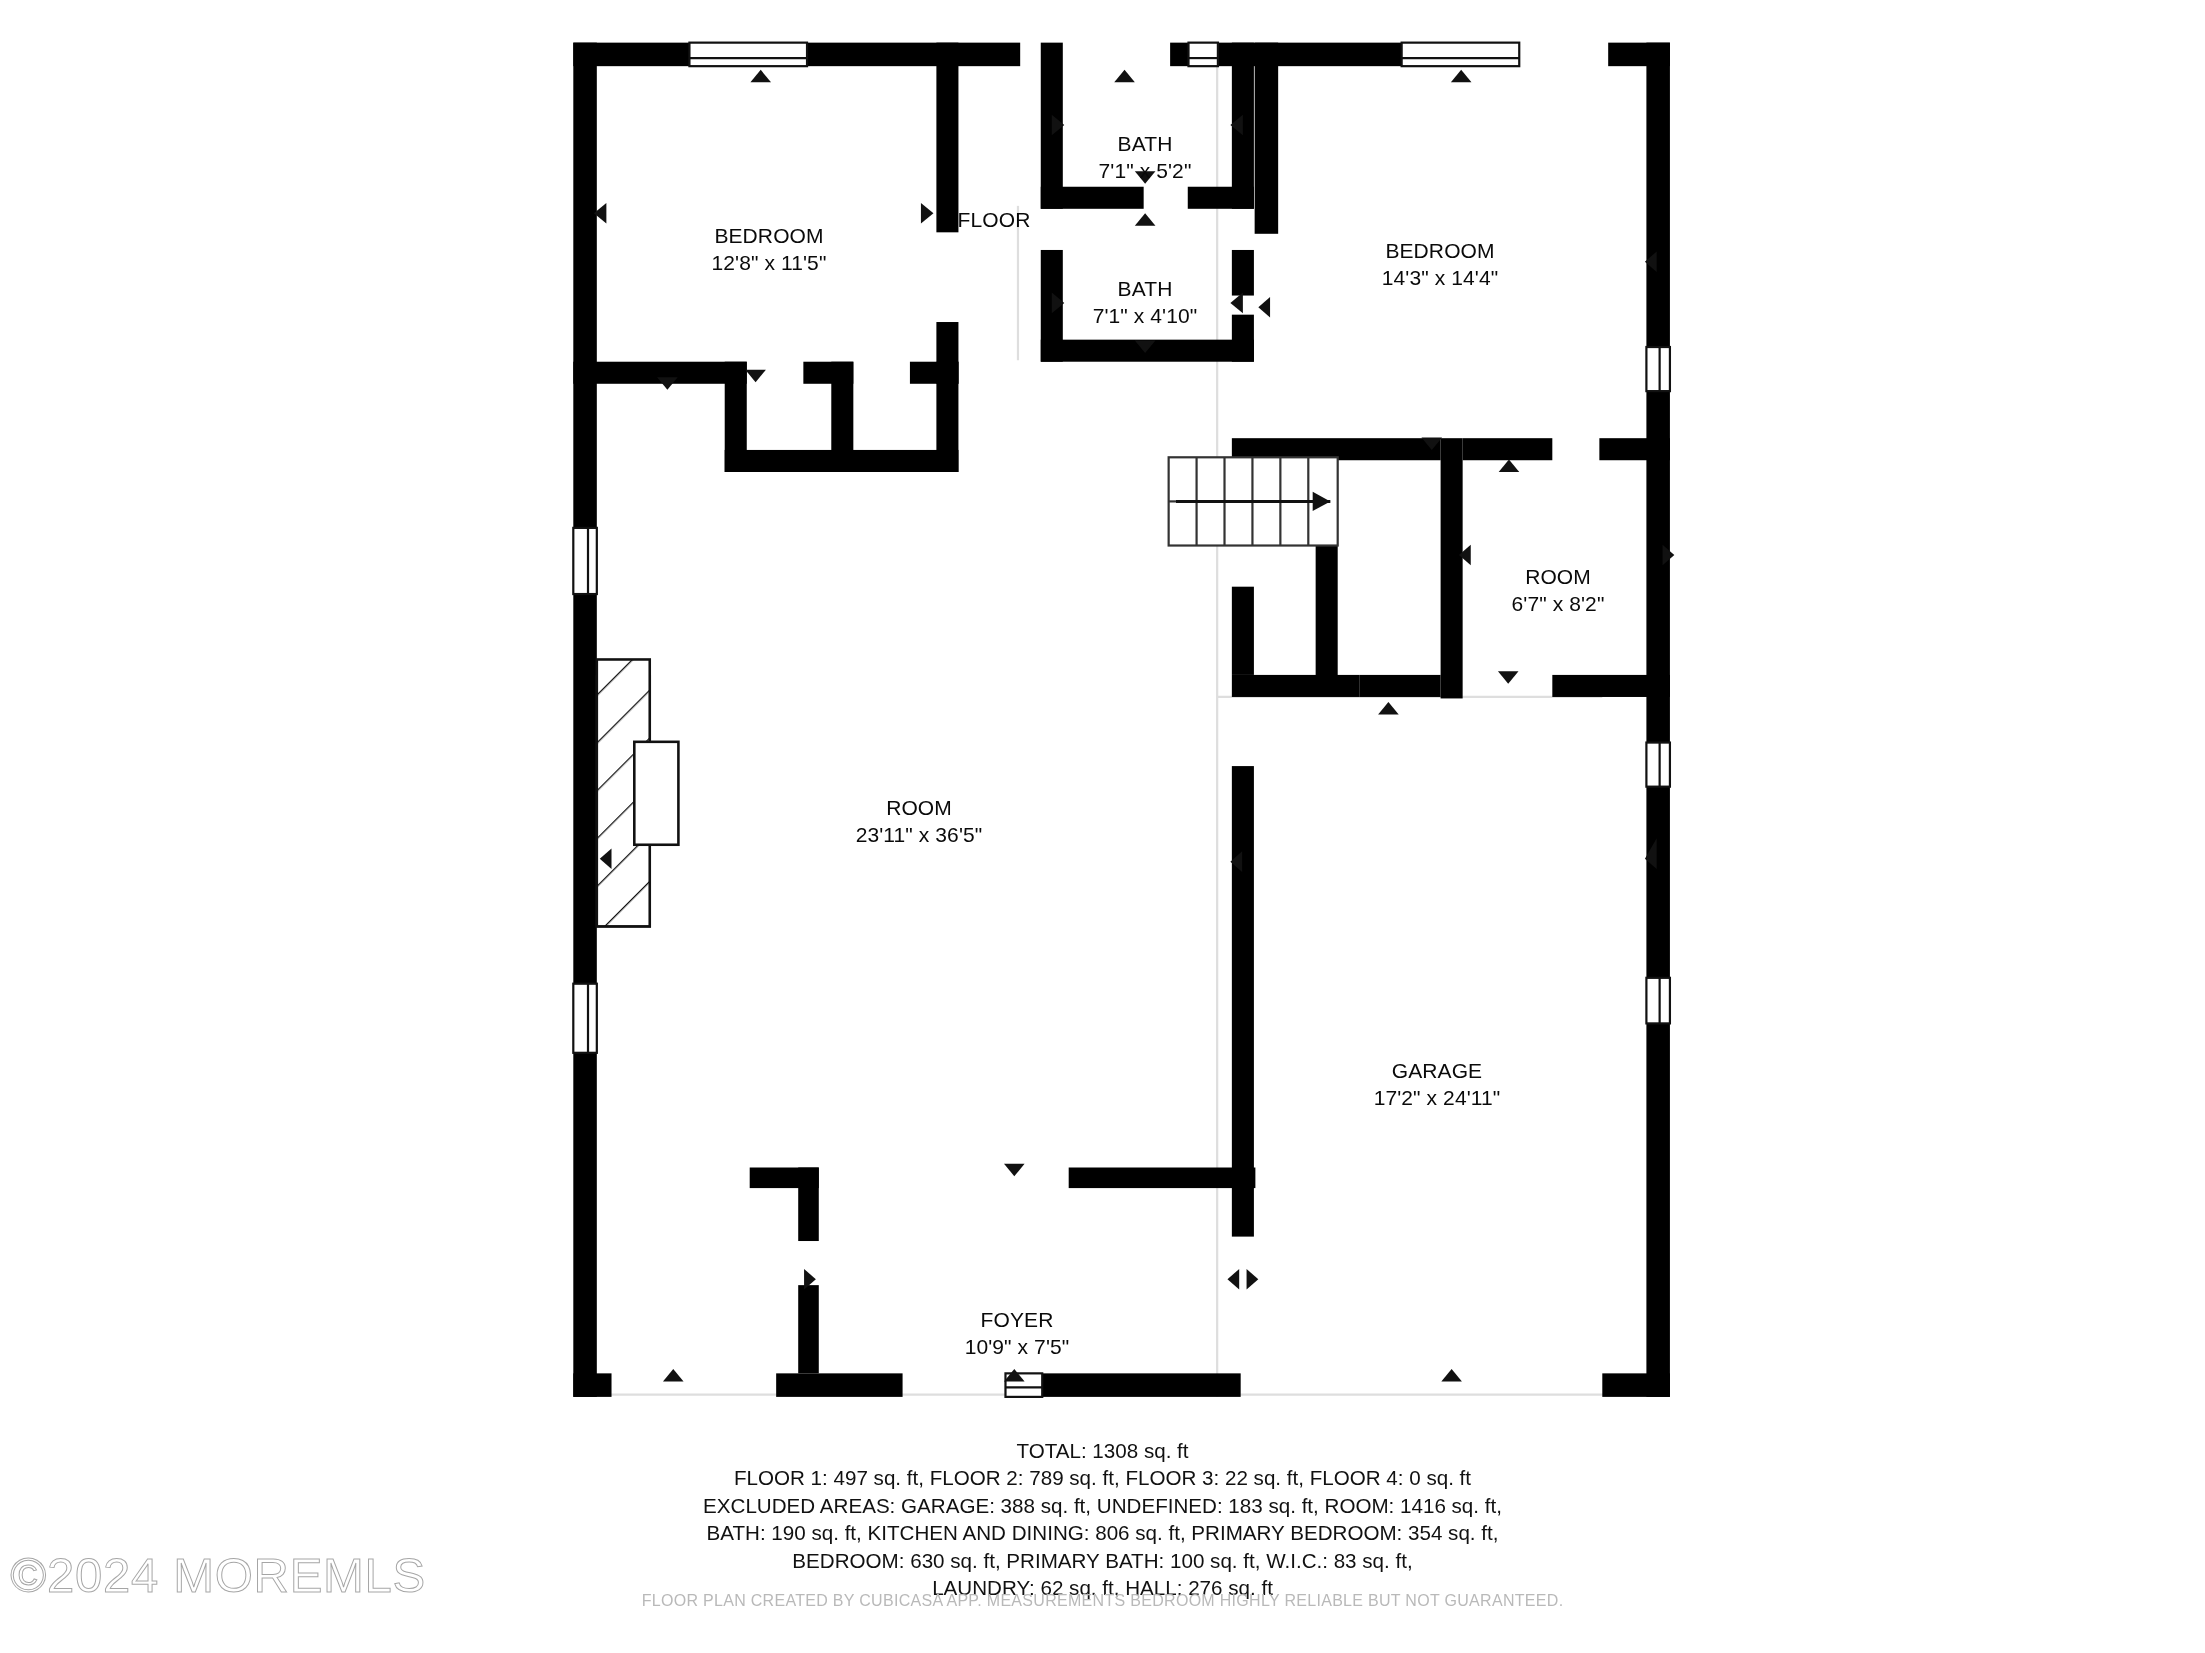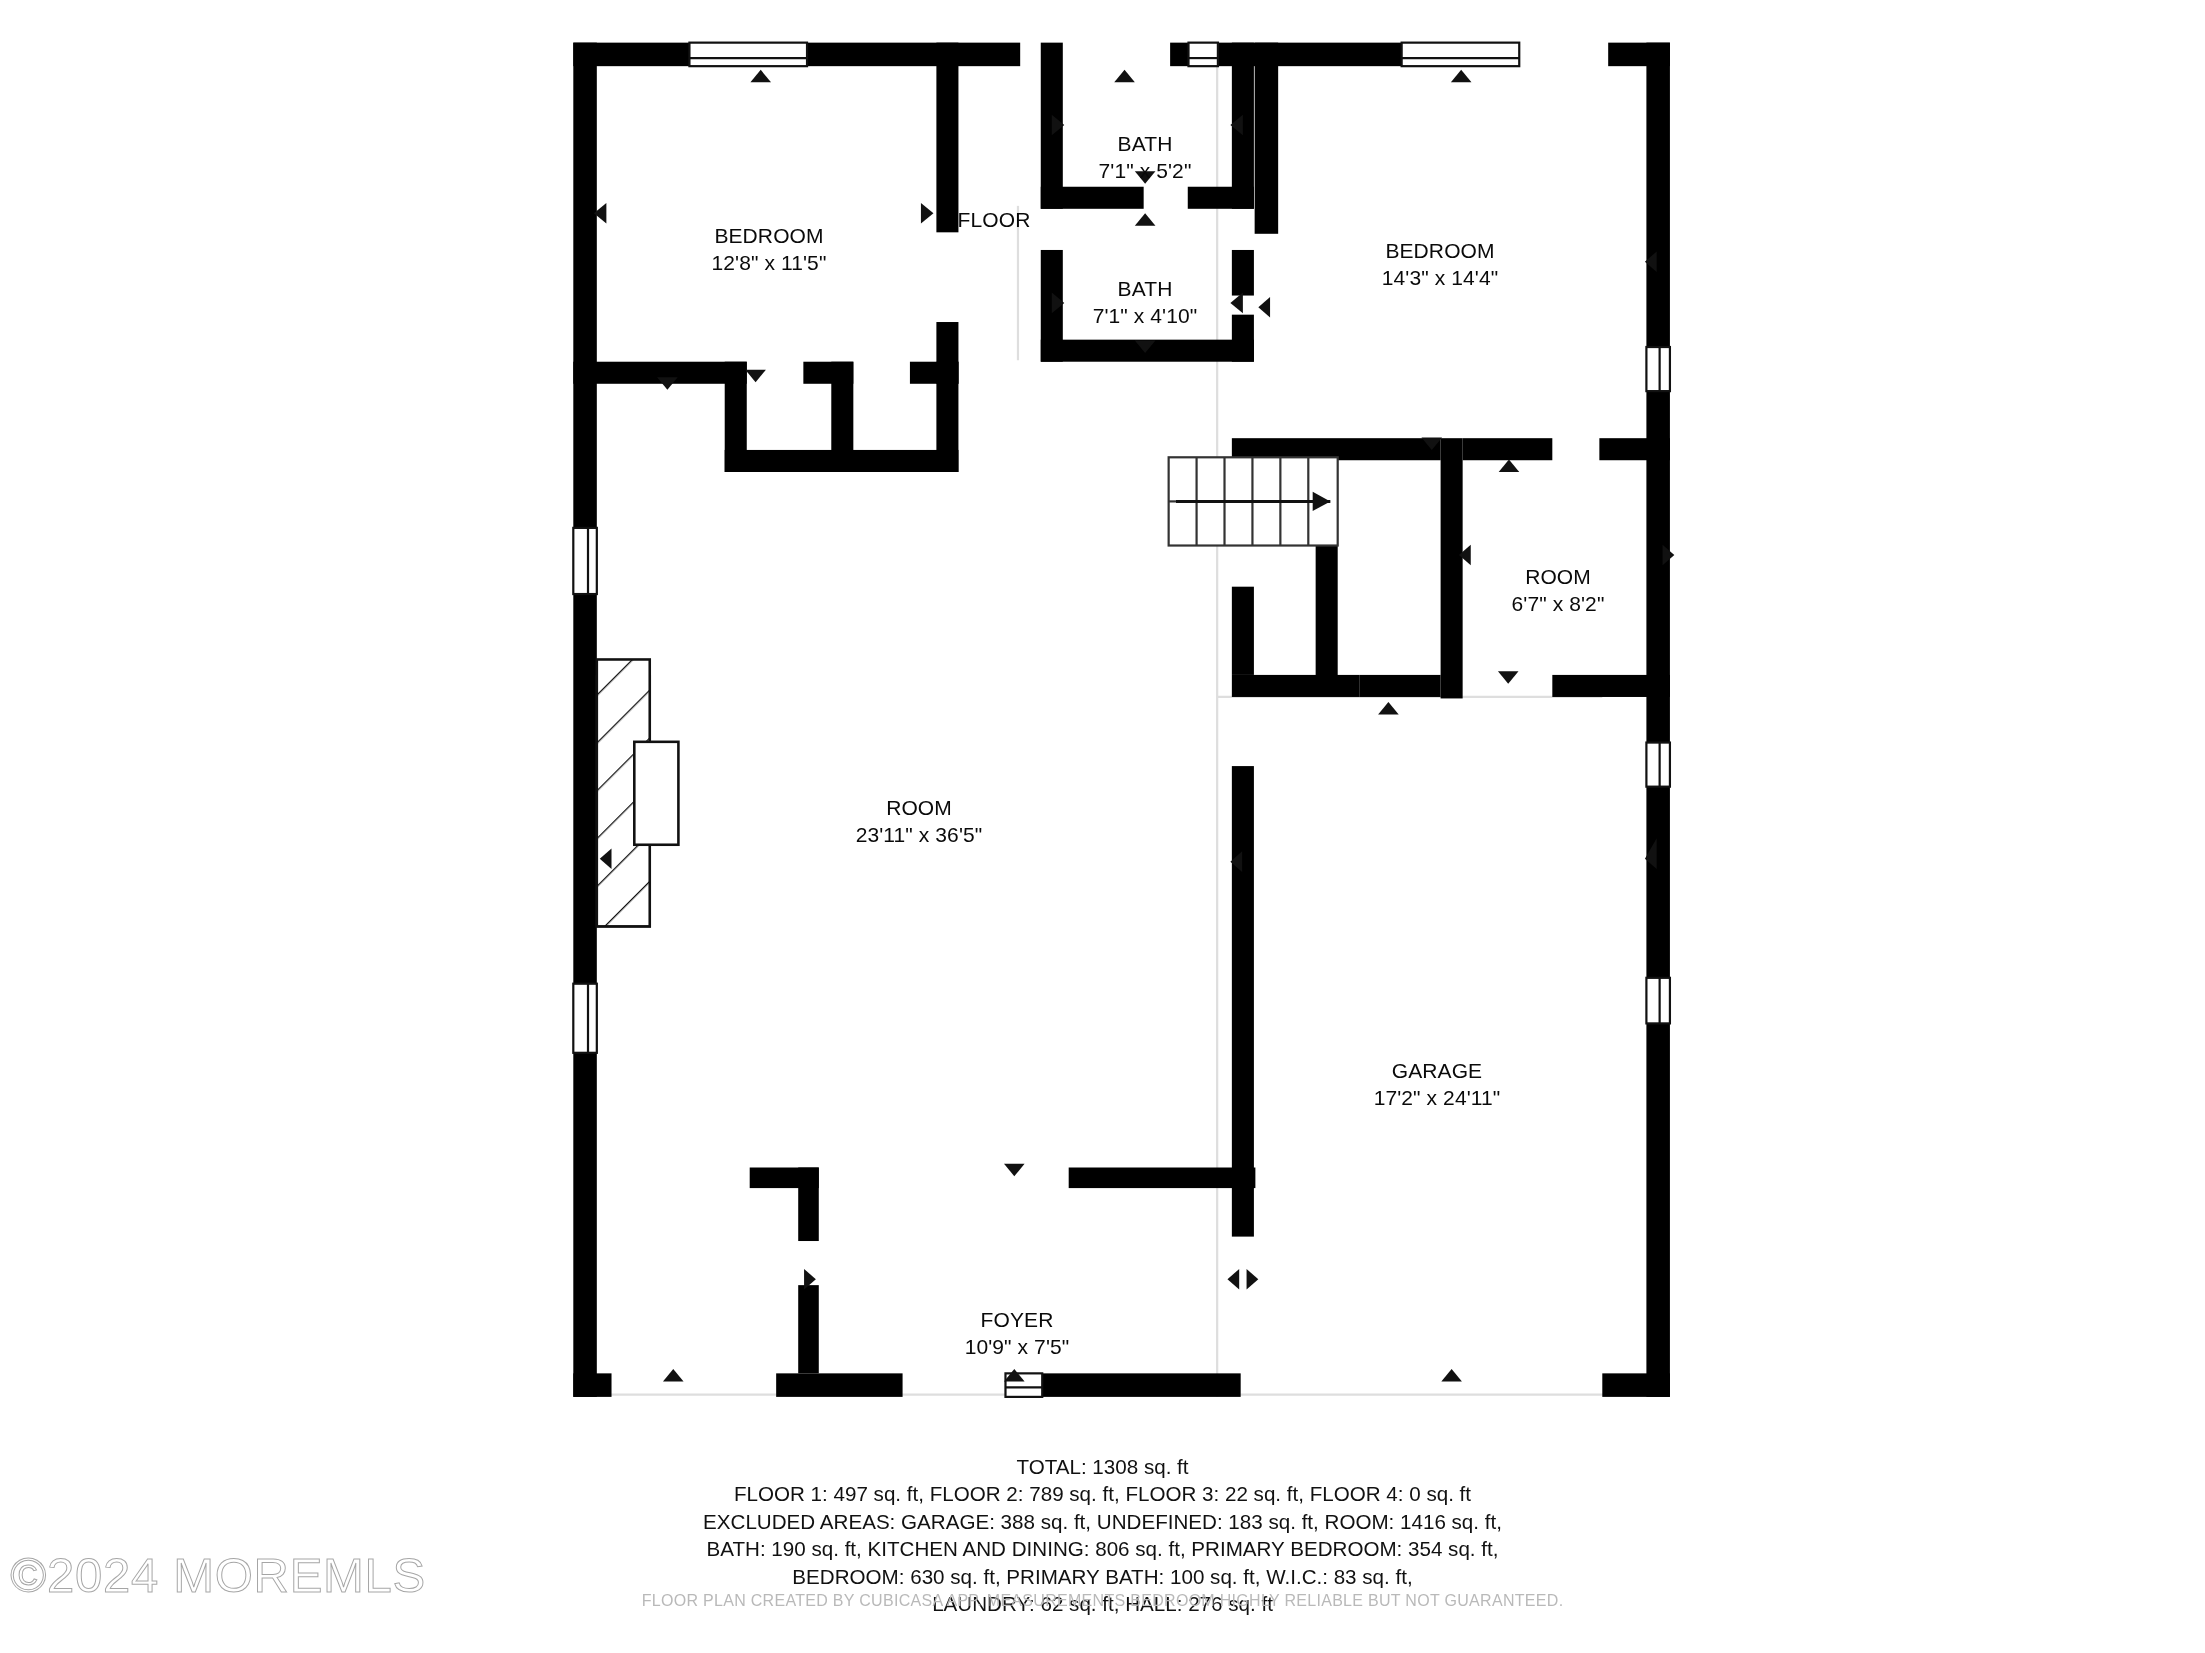--- a/index.html
+++ b/index.html
@@ -54,21 +54,20 @@
   #footer-stats {
     position: absolute;
     left: 0;
     top: 1437px;
     width: 2205px;
     text-align: center;
     color: #111111;
     font-size: 20.6px;
     line-height: 1.33;
     font-family: "Liberation Sans", sans-serif;
-    margin-top: 16px;
   }
   #footer-stats .stat-line { display: block; white-space: nowrap; }
 
   #disclaimer {
     position: absolute;
     left: 0;
     top: 1592px;
     width: 2205px;
     text-align: center;
     color: #b9b9b9;

